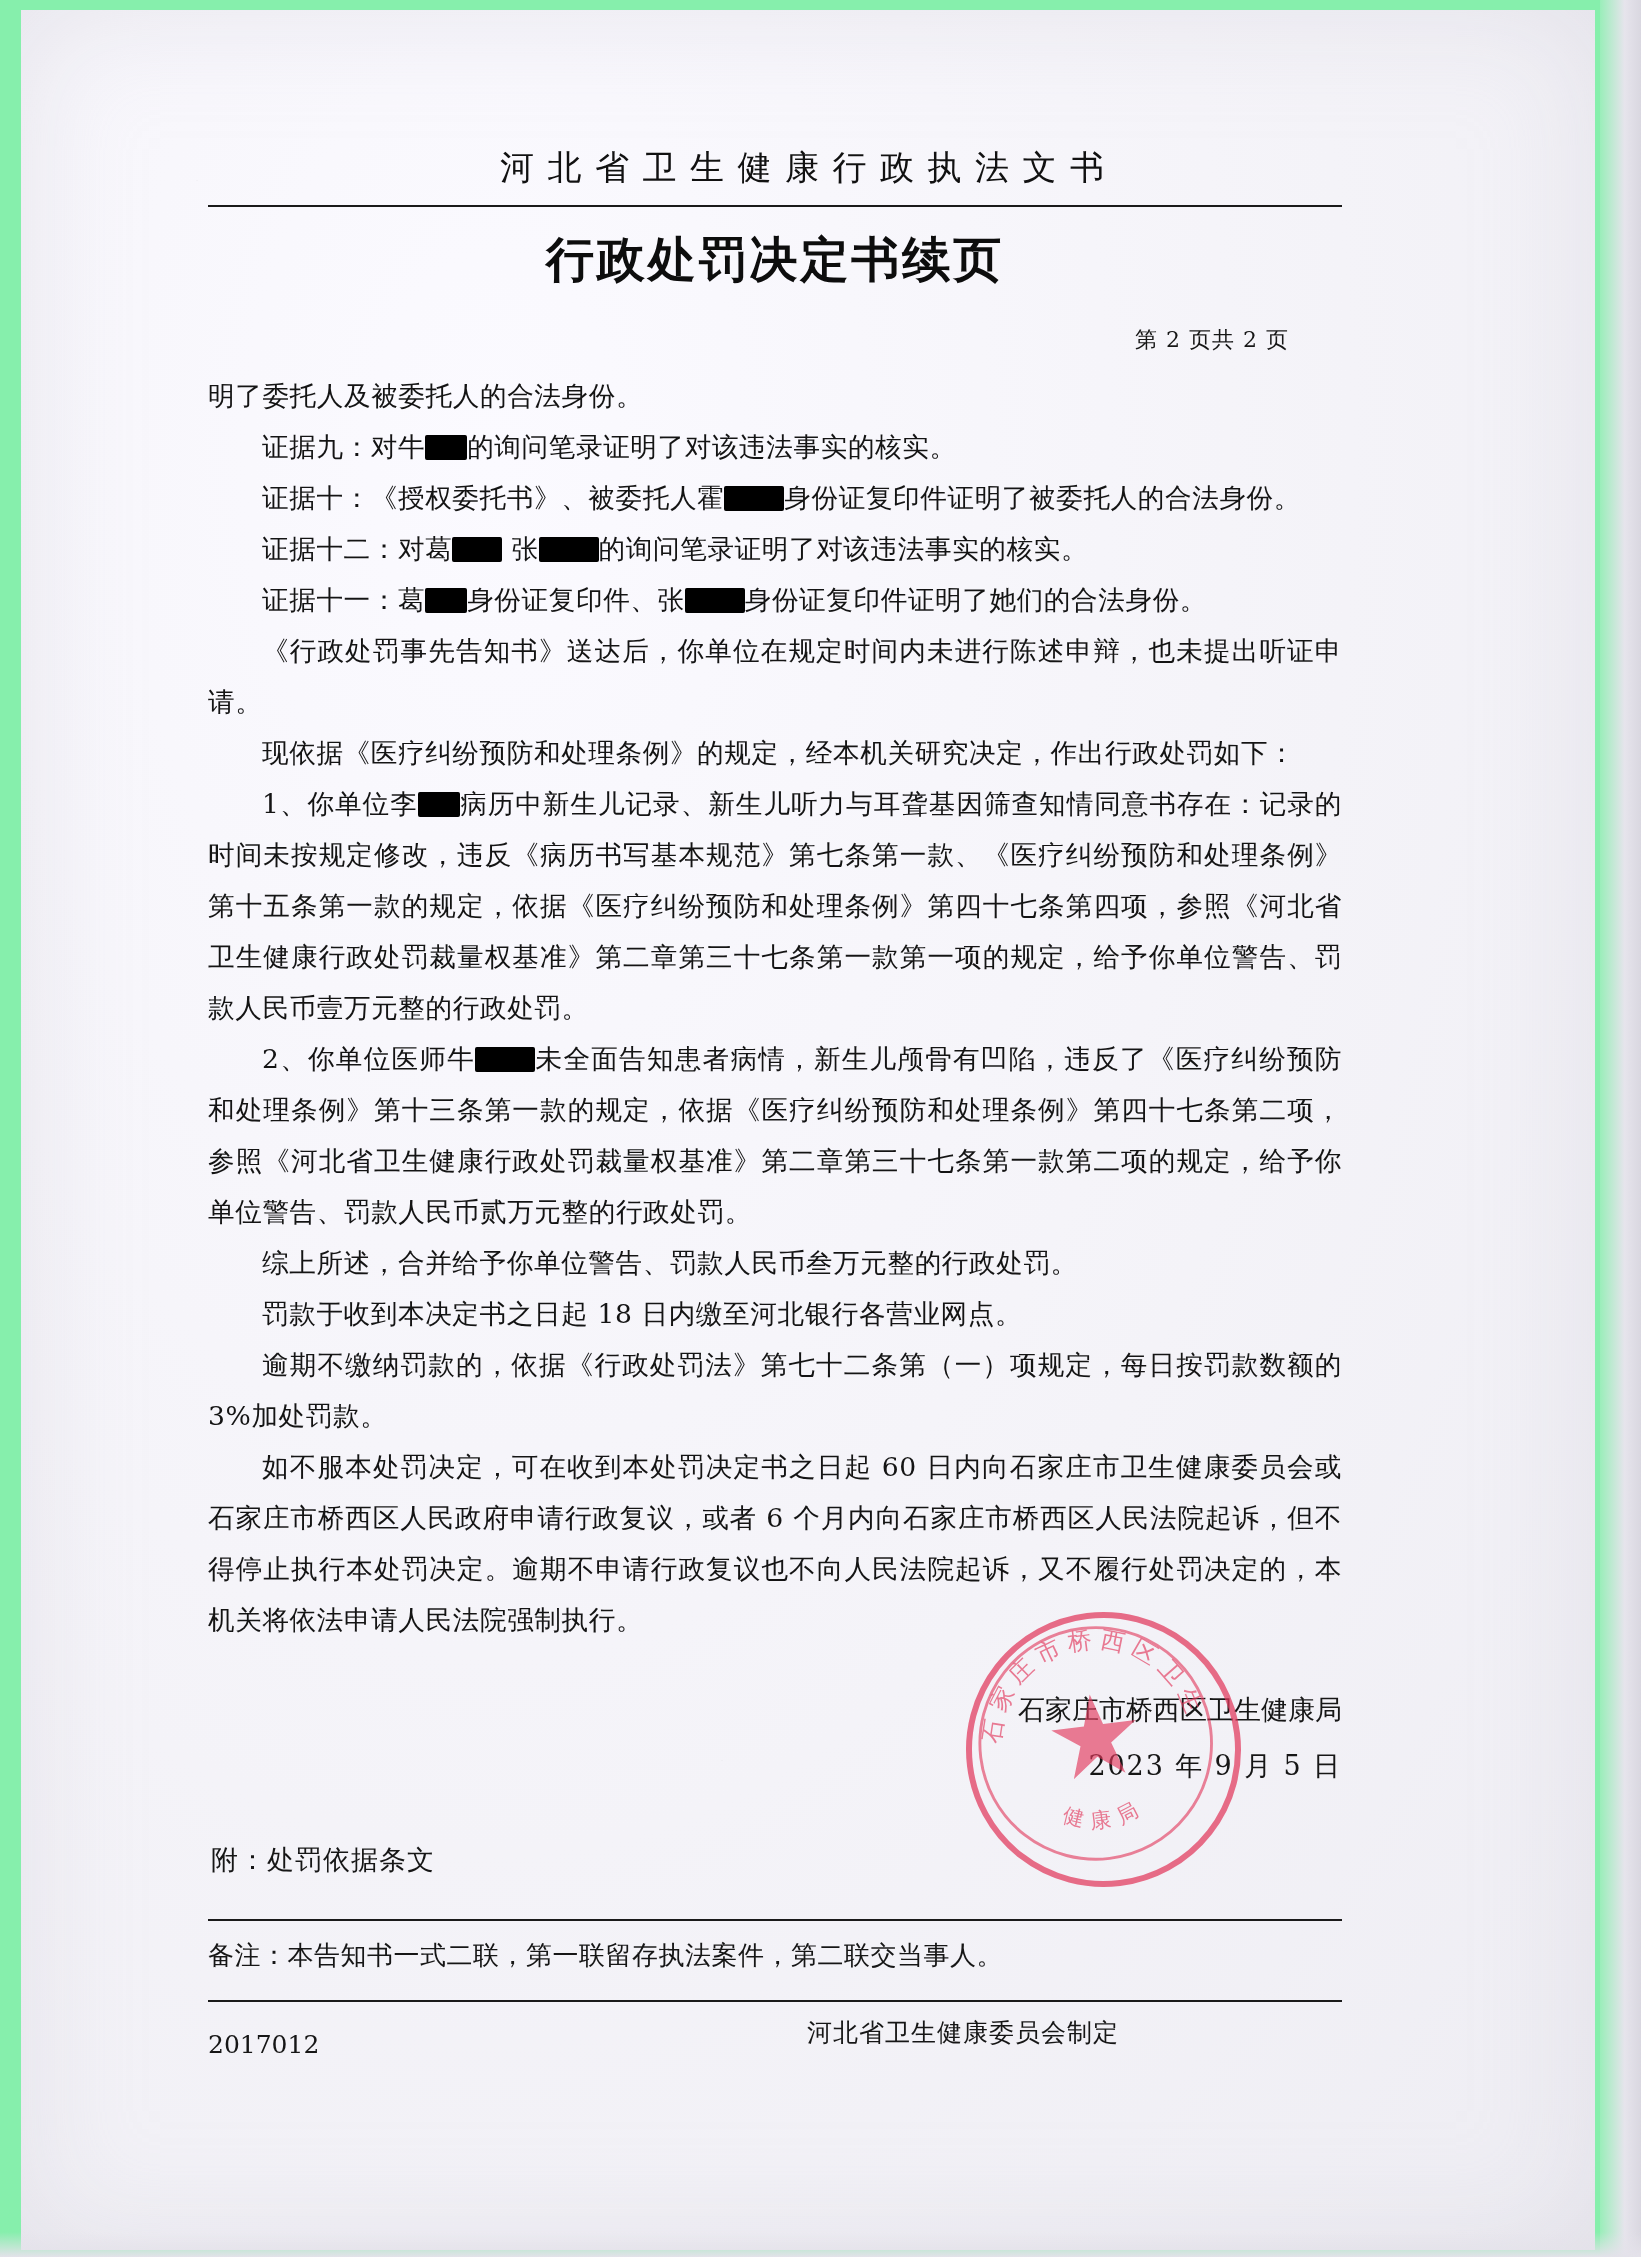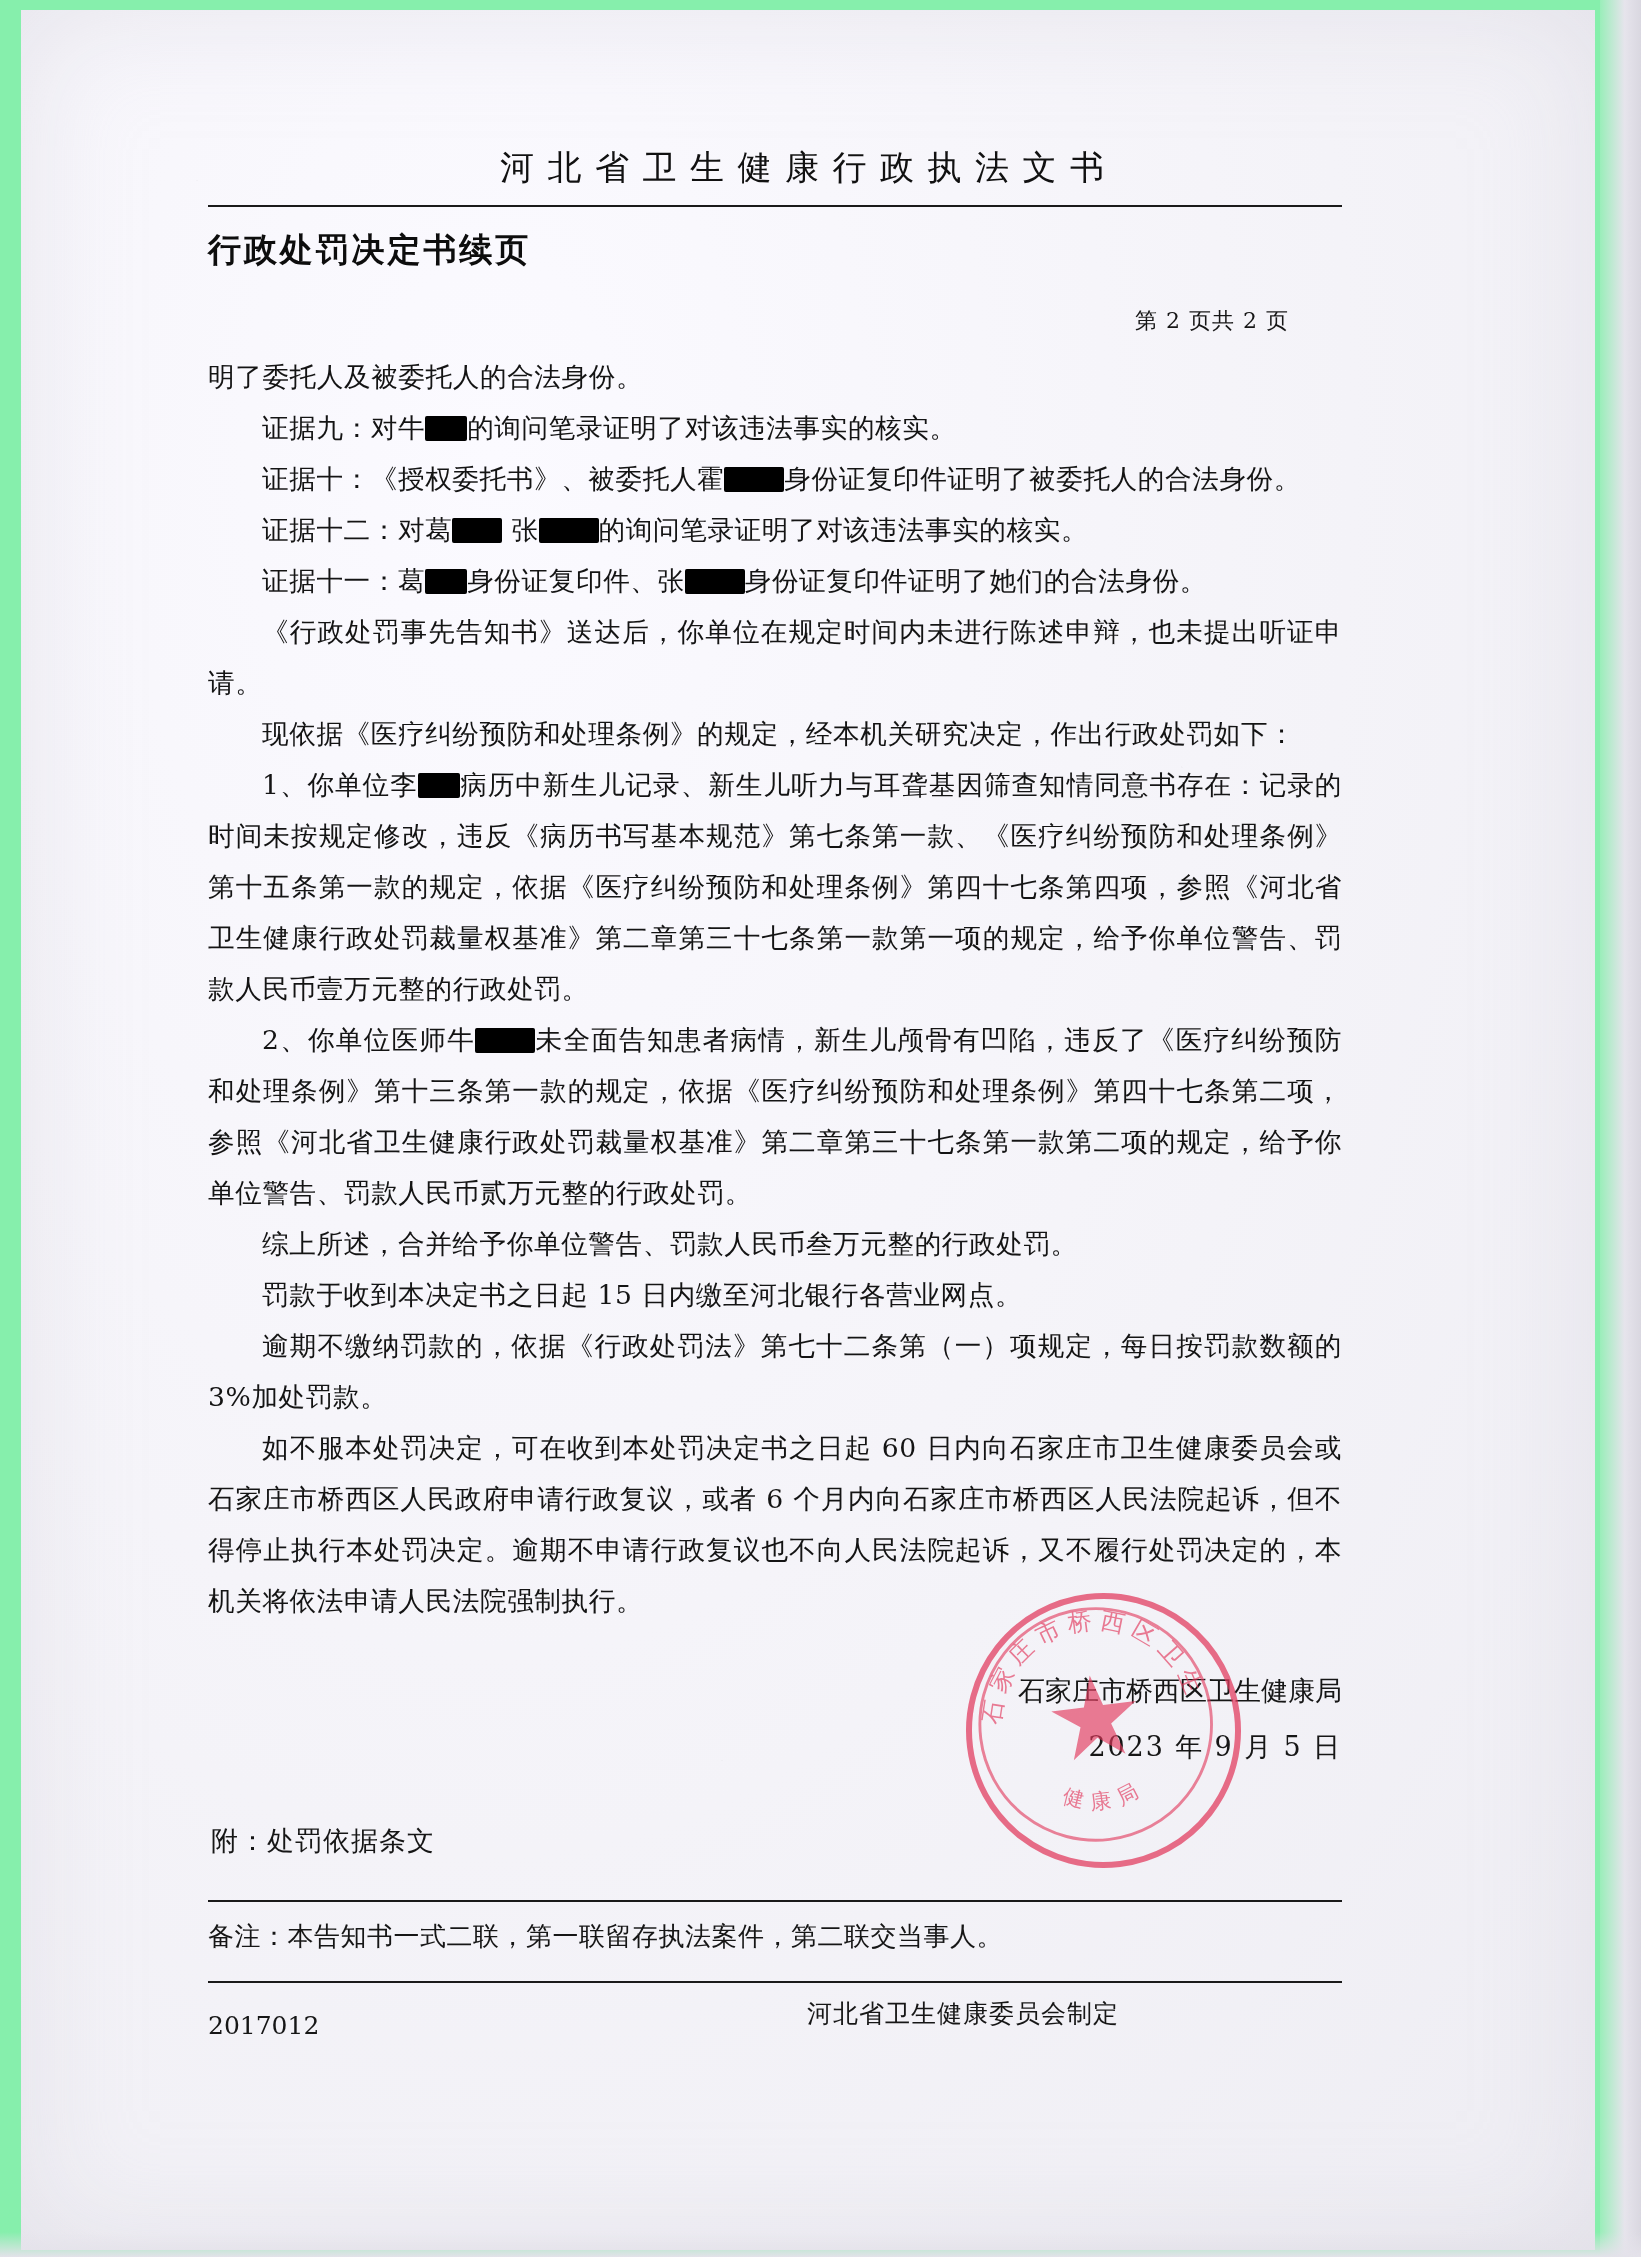--- a/index.html
+++ b/index.html
@@ -61,24 +61,24 @@
     padding-left: 13.5px;
     margin-bottom: 13.5px;
   }
   .hr-top {
     border: none;
     border-top: 2.9px solid #1a1a1a;
     margin: 0 0 21px 0;
     width: 1134px;
   }
   .doc-title {
-    text-align: left;
+    text-align: center;
     font-family: "DejaVu Serif", "Liberation Serif", serif;
     font-weight: bold;
-    font-size: 33px;
+    font-size: 48px;
     letter-spacing: 2.9px;
     color: #0d0d0d;
     margin: 3px 0 33px 0;
     width: 1134px;
   }
   .page-no {
     text-align: right;
     font-family: "DejaVu Serif", "Liberation Serif", serif;
     font-size: 22px;
     width: 1081px;
@@ -220,21 +220,21 @@
       <p class="ind">《行政处罚事先告知书》送达后，你单位在规定时间内未进行陈述申辩，也未提出听证申请。</p>
 
       <p class="ind">现依据《医疗纠纷预防和处理条例》的规定，经本机关研究决定，作出行政处罚如下：</p>
 
       <p class="ind">1、你单位李<span class="redact r1"></span>病历中新生儿记录、新生儿听力与耳聋基因筛查知情同意书存在：记录的时间未按规定修改，违反《病历书写基本规范》第七条第一款、《医疗纠纷预防和处理条例》第十五条第一款的规定，依据《医疗纠纷预防和处理条例》第四十七条第四项，参照《河北省卫生健康行政处罚裁量权基准》第二章第三十七条第一款第一项的规定，给予你单位警告、罚款人民币壹万元整的行政处罚。</p>
 
       <p class="ind">2、你单位医师牛<span class="redact r2"></span>未全面告知患者病情，新生儿颅骨有凹陷，违反了《医疗纠纷预防和处理条例》第十三条第一款的规定，依据《医疗纠纷预防和处理条例》第四十七条第二项，参照《河北省卫生健康行政处罚裁量权基准》第二章第三十七条第一款第二项的规定，给予你单位警告、罚款人民币贰万元整的行政处罚。</p>
 
       <p class="ind">综上所述，合并给予你单位警告、罚款人民币叁万元整的行政处罚。</p>
 
-      <p class="ind">罚款于收到本决定书之日起 15 日内缴至河北银行各营业网点。</p>
+      <p class="ind">罚款于收到本决定书之日起 18 日内缴至河北银行各营业网点。</p>
 
       <p class="ind">逾期不缴纳罚款的，依据《行政处罚法》第七十二条第（一）项规定，每日按罚款数额的 3%加处罚款。</p>
 
       <p class="ind">如不服本处罚决定，可在收到本处罚决定书之日起 60 日内向石家庄市卫生健康委员会或石家庄市桥西区人民政府申请行政复议，或者 6 个月内向石家庄市桥西区人民法院起诉，但不得停止执行本处罚决定。逾期不申请行政复议也不向人民法院起诉，又不履行处罚决定的，本机关将依法申请人民法院强制执行。</p>
     </div>
 
     <div class="sign-block">
       <div class="stamp">
         <div class="stamp-inner">
           <svg width="249" height="249" viewBox="0 0 258 258" style="font-size:28px">

